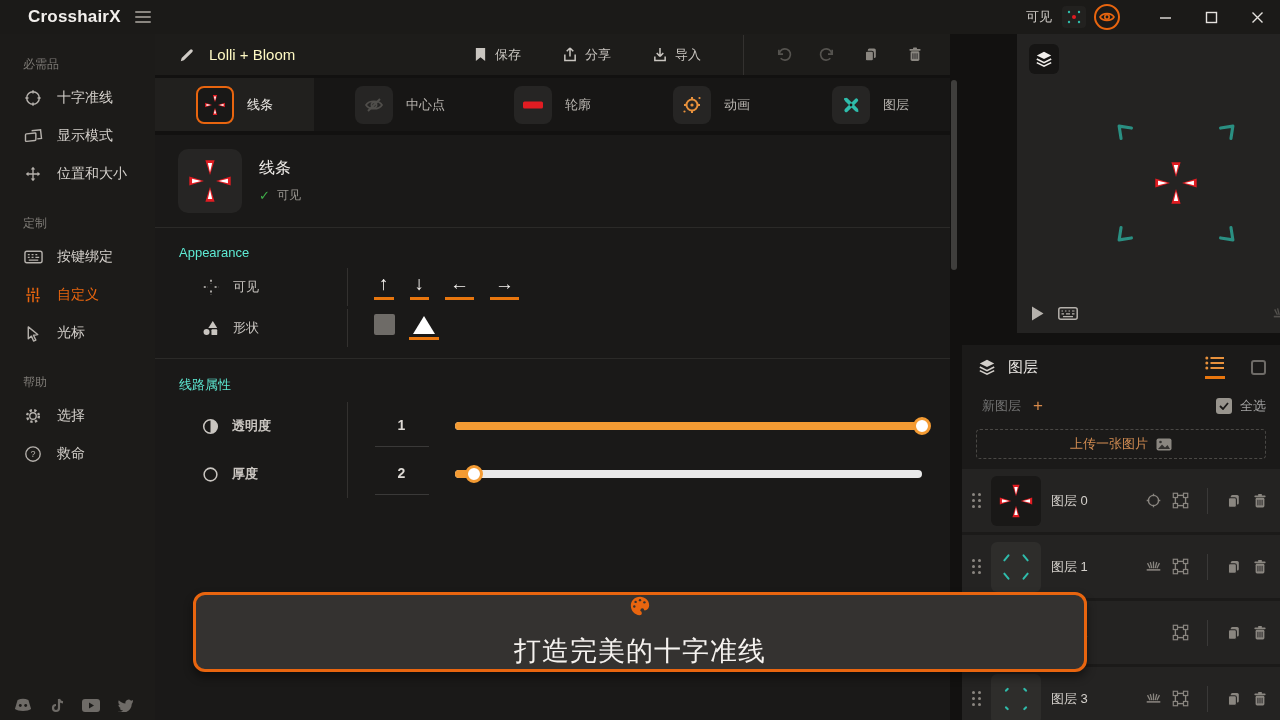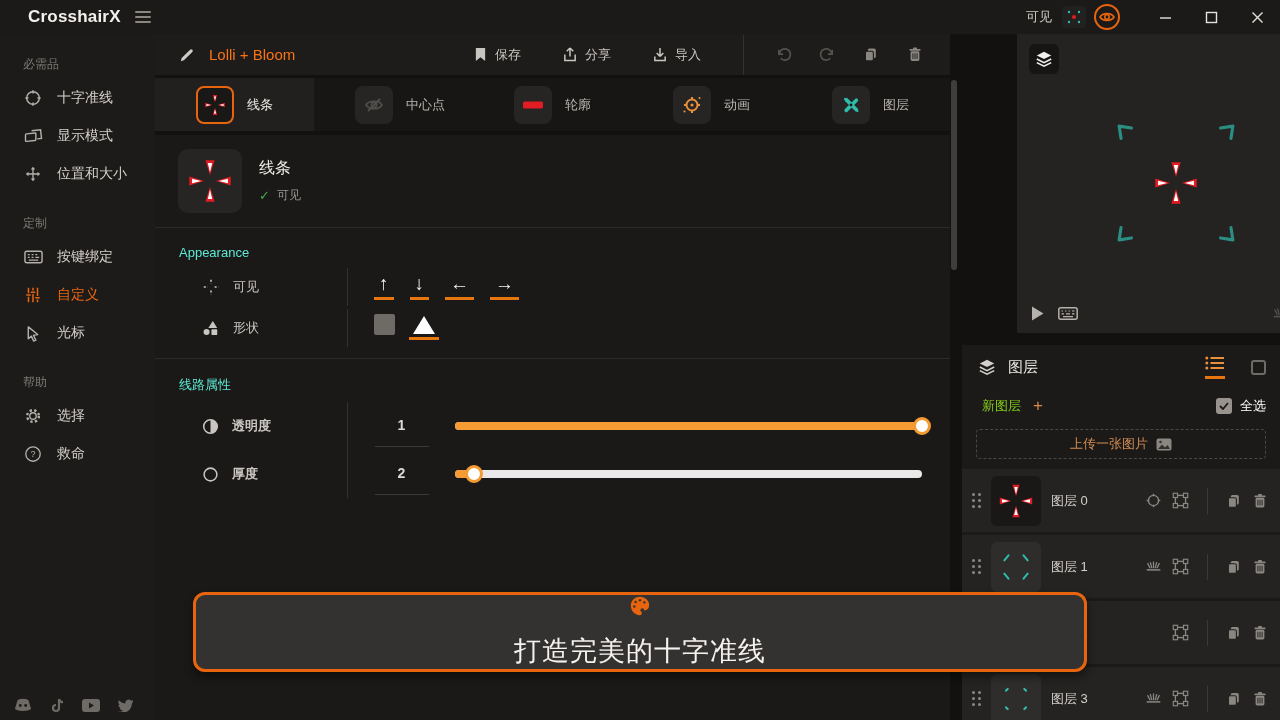--- a/index.html
+++ b/index.html
@@ -22,21 +22,21 @@
   .sidebar { position:absolute; left:0; top:34px; width:155px; height:686px; background:#1c1b19; z-index:4; }
   .side-section { font-size:12px; color:#7d7a75; padding:22px 0 6px 23px; }
   .side-item { display:flex; align-items:center; gap:14px; height:38px; padding-left:23px; font-size:14px; color:#d4d0cb; cursor:pointer; }
   .side-item .ic { width:20px; display:flex; justify-content:center; }
   .side-item.active { color:#e8650f; }
   .socials { position:absolute; left:14px; bottom:6px; display:flex; gap:16px; align-items:center; }
   .soc { width:18px; height:18px; display:flex; align-items:center; justify-content:center; cursor:pointer; }
 
   
   .main-header { position:absolute; left:155px; top:34px; width:795px; height:41px; background:#1d1c1a; display:flex; align-items:center; z-index:3; }
-  .profile { display:flex; align-items:center; gap:14px; padding-left:24px; font-size:15px; color:#f97316; flex:1; cursor:pointer; }
+  .profile { display:flex; align-items:center; gap:14px; padding-left:24px; font-size:15px; color:#fef9c3; flex:1; cursor:pointer; }
   .hbtn { display:flex; align-items:center; gap:8px; font-size:13px; color:#c9c5c0; margin-right:42px; cursor:pointer; }
   .hdiv { width:1px; height:40px; background:#33312f; margin-right:22px; }
   .ghost-ic { width:34px; display:flex; justify-content:center; margin-right:10px; cursor:pointer; }
 
   .tabs { position:absolute; left:155px; top:78px; width:795px; height:53px; background:#171615; display:flex; z-index:3; }
   .tab { width:159px; display:flex; align-items:center; gap:13px; padding-left:41px; cursor:pointer; font-size:13px; color:#b8b4af; }
   .tab.active { background:#21201e; color:#ece9e5; }
   .tab .box { width:38px; height:38px; border-radius:8px; background:#262524; display:flex; align-items:center; justify-content:center; flex:none; }
   .tab.active .box { background:#191817; border:2px solid #e8650f; }
 
@@ -84,25 +84,25 @@
   .pv-bar .grow { flex:1; }
   .pvic { cursor:pointer; display:flex; align-items:center; }
 
   .layers-panel { position:absolute; left:962px; top:345px; width:318px; height:375px; background:#1b1a19; z-index:2; }
   .lp-head { height:44px; display:flex; align-items:center; padding:0 14px 0 16px; gap:12px; }
   .lp-title { font-size:15px; color:#ece9e5; }
   .lp-head .grow { flex:1; }
   .view-list { padding-bottom:6px; border-bottom:3px solid #e8760e; cursor:pointer; }
   .view-grid { width:15px; height:15px; border:2px solid #6e6b67; border-radius:3px; margin-left:14px; cursor:pointer; }
   .lp-actions { height:34px; display:flex; align-items:center; padding:0 14px 0 20px; gap:8px; }
-  .new-layer { font-size:13px; color:#84cc16; cursor:pointer; }
+  .new-layer { font-size:13px; color:#737373; cursor:pointer; }
   .plus { font-size:17px; color:#d88a4a; cursor:pointer; margin-left:4px; }
   .lp-actions .grow { flex:1; }
   .cbx { width:16px; height:16px; border-radius:3px; background:#98948d; display:flex; align-items:center; justify-content:center; cursor:pointer; }
-  .select-all { font-size:13px; color:#ffffff; cursor:pointer; }
+  .select-all { font-size:13px; color:#a3a3a3; cursor:pointer; }
   .upload { margin:6px 14px 10px; height:30px; border:1px dashed #4a4845; border-radius:4px; display:flex; align-items:center; justify-content:center; gap:8px; font-size:13px; color:#d28c52; cursor:pointer; }
   .lrow { height:63px; background:#242322; margin-bottom:3px; display:flex; align-items:center; padding:0 12px 0 10px; gap:10px; }
   .drag { display:flex; flex-direction:column; gap:3px; cursor:grab; }
   .drag i { display:flex; gap:3px; }
   .drag b { width:3px; height:3px; border-radius:50%; background:#8a8680; display:block; }
   .lthumb { width:50px; height:50px; border-radius:6px; background:#191817; display:flex; align-items:center; justify-content:center; flex:none; cursor:pointer; }
   .lthumb.lt { background:#2e2d2b; }
   .lname { font-size:13px; color:#d4d0cb; flex:1; }
   .lic { display:flex; align-items:center; gap:10px; }
   .ldiv { width:1px; height:26px; background:#3a3938; margin:0 8px; }

